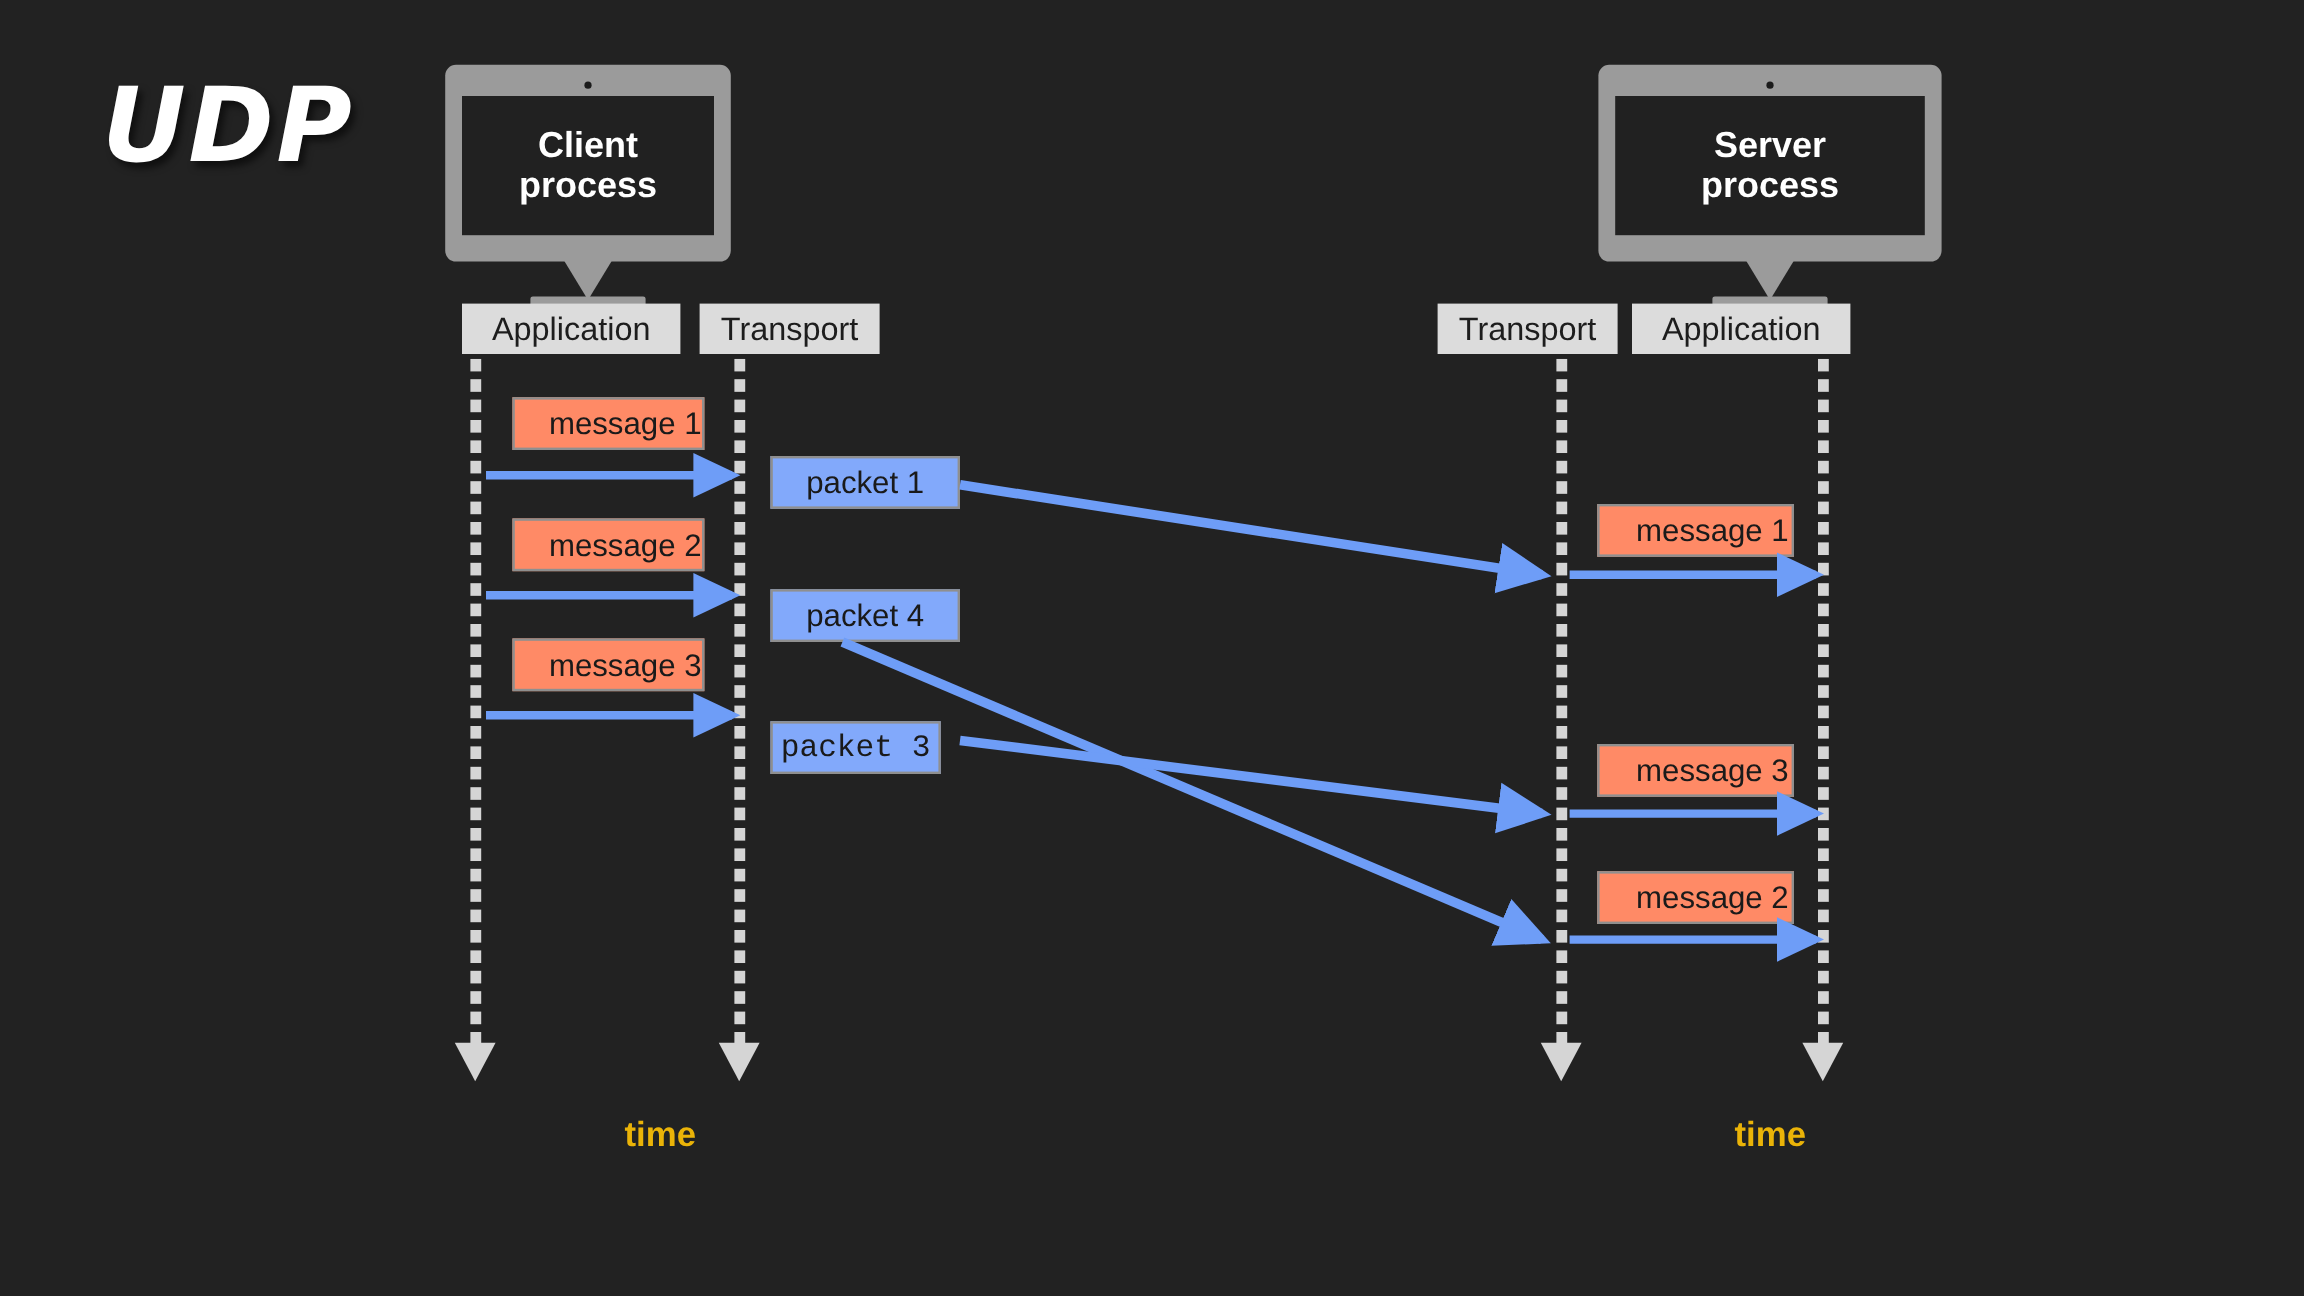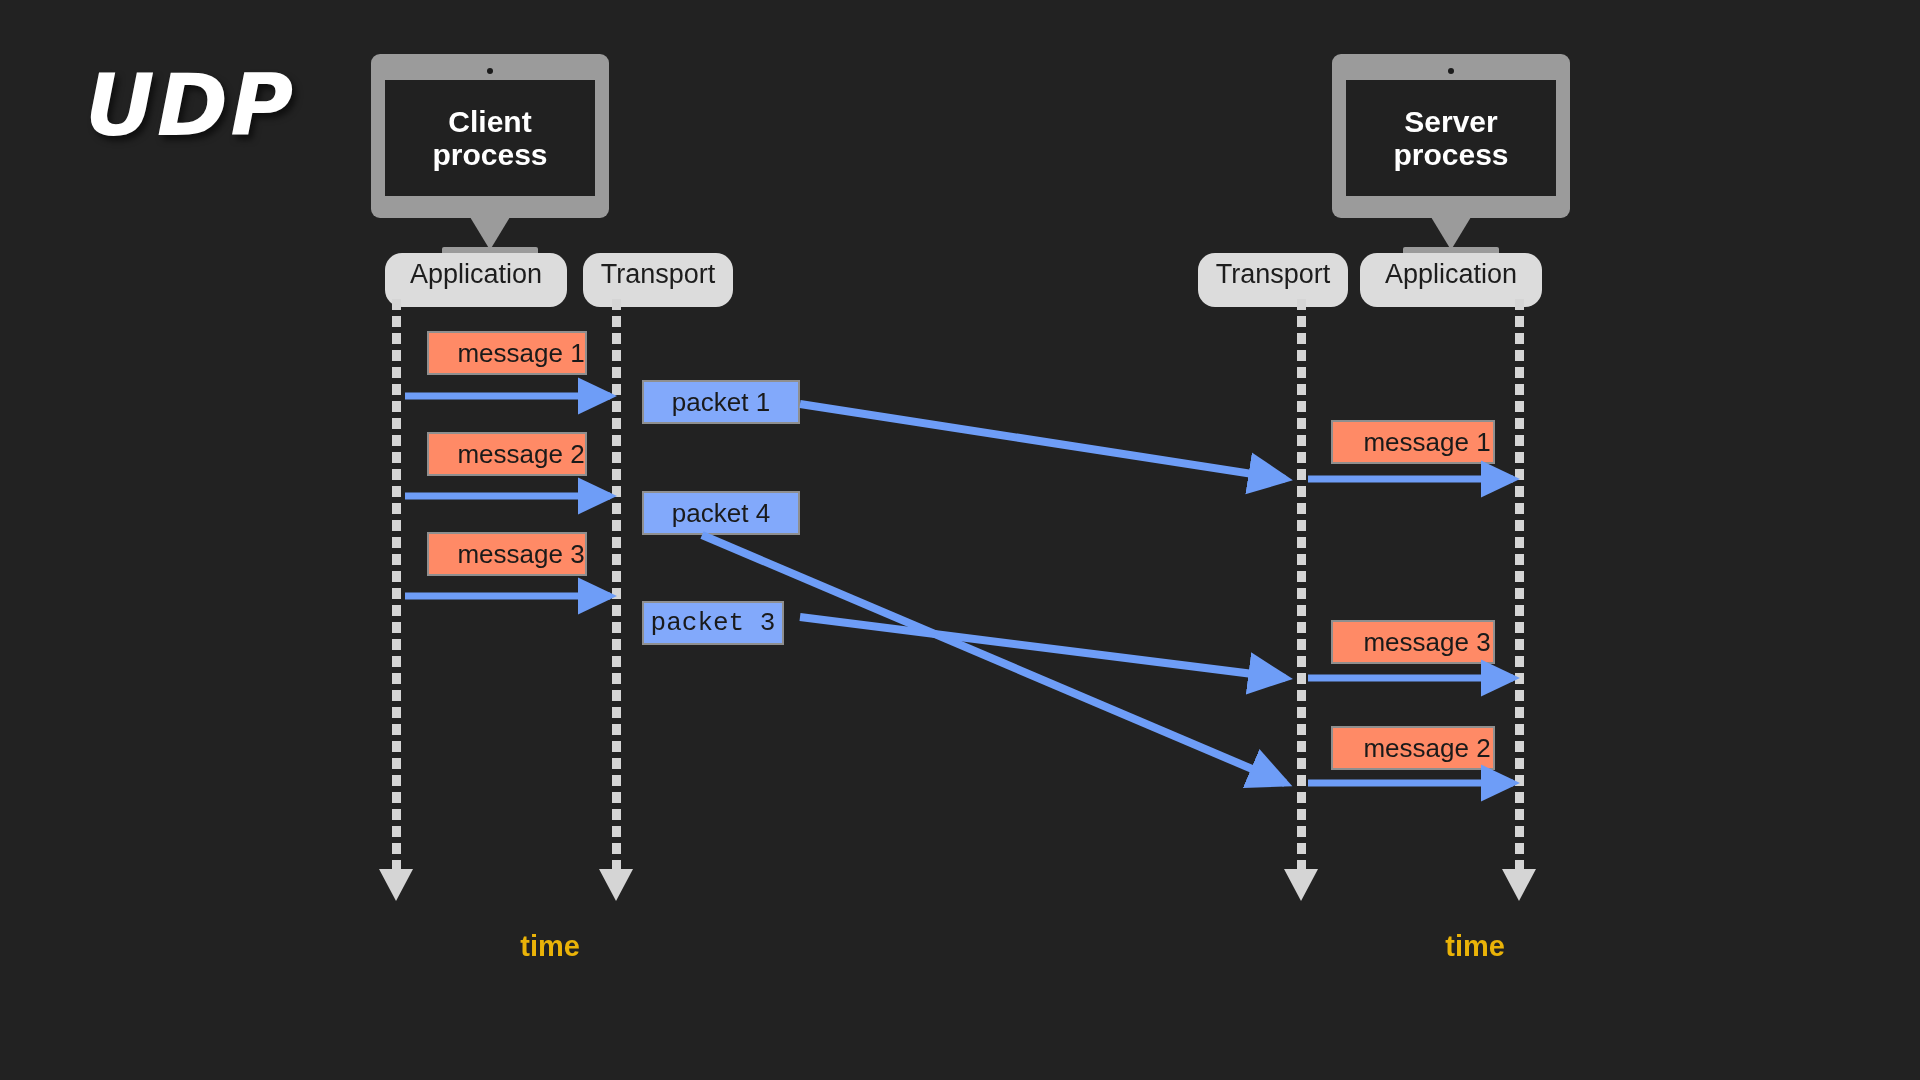--- a/index.html
+++ b/index.html
@@ -86,25 +86,24 @@
     background: #9b9b9b;
     border-radius: 2px;
   }
 
   
   .layer-label {
     position: absolute;
     background: #dcdcdc;
     color: #1d1d1d;
     font-size: 27px;
-    height: 54px;
+    height: 42px;
     line-height: 42px;
     text-align: center;
     white-space: nowrap;
-    border-radius: 17px;
   }
 
   
   .timeline {
     position: absolute;
     width: 9px;
     background-image: linear-gradient(#d5d5d5 62%, rgba(0,0,0,0) 0%);
     background-position: left top;
     background-size: 9px 17px;
     background-repeat: repeat-y;
@@ -173,21 +172,21 @@
       <div class="camera"></div>
       <div class="screen">
         <div class="screen-text">Client
 process</div>
       </div>
     </div>
     <div class="neck"></div>
     <div class="foot"></div>
   </div>
 
-  <div class="monitor" style="left:1332px; top:54px; width:238px; height:210px;">
+  <div class="monitor" style="left:1332px; top:54px; width:286px; height:210px;">
     <div class="bezel">
       <div class="camera"></div>
       <div class="screen">
         <div class="screen-text">Server
 process</div>
       </div>
     </div>
     <div class="neck"></div>
     <div class="foot"></div>
   </div>

